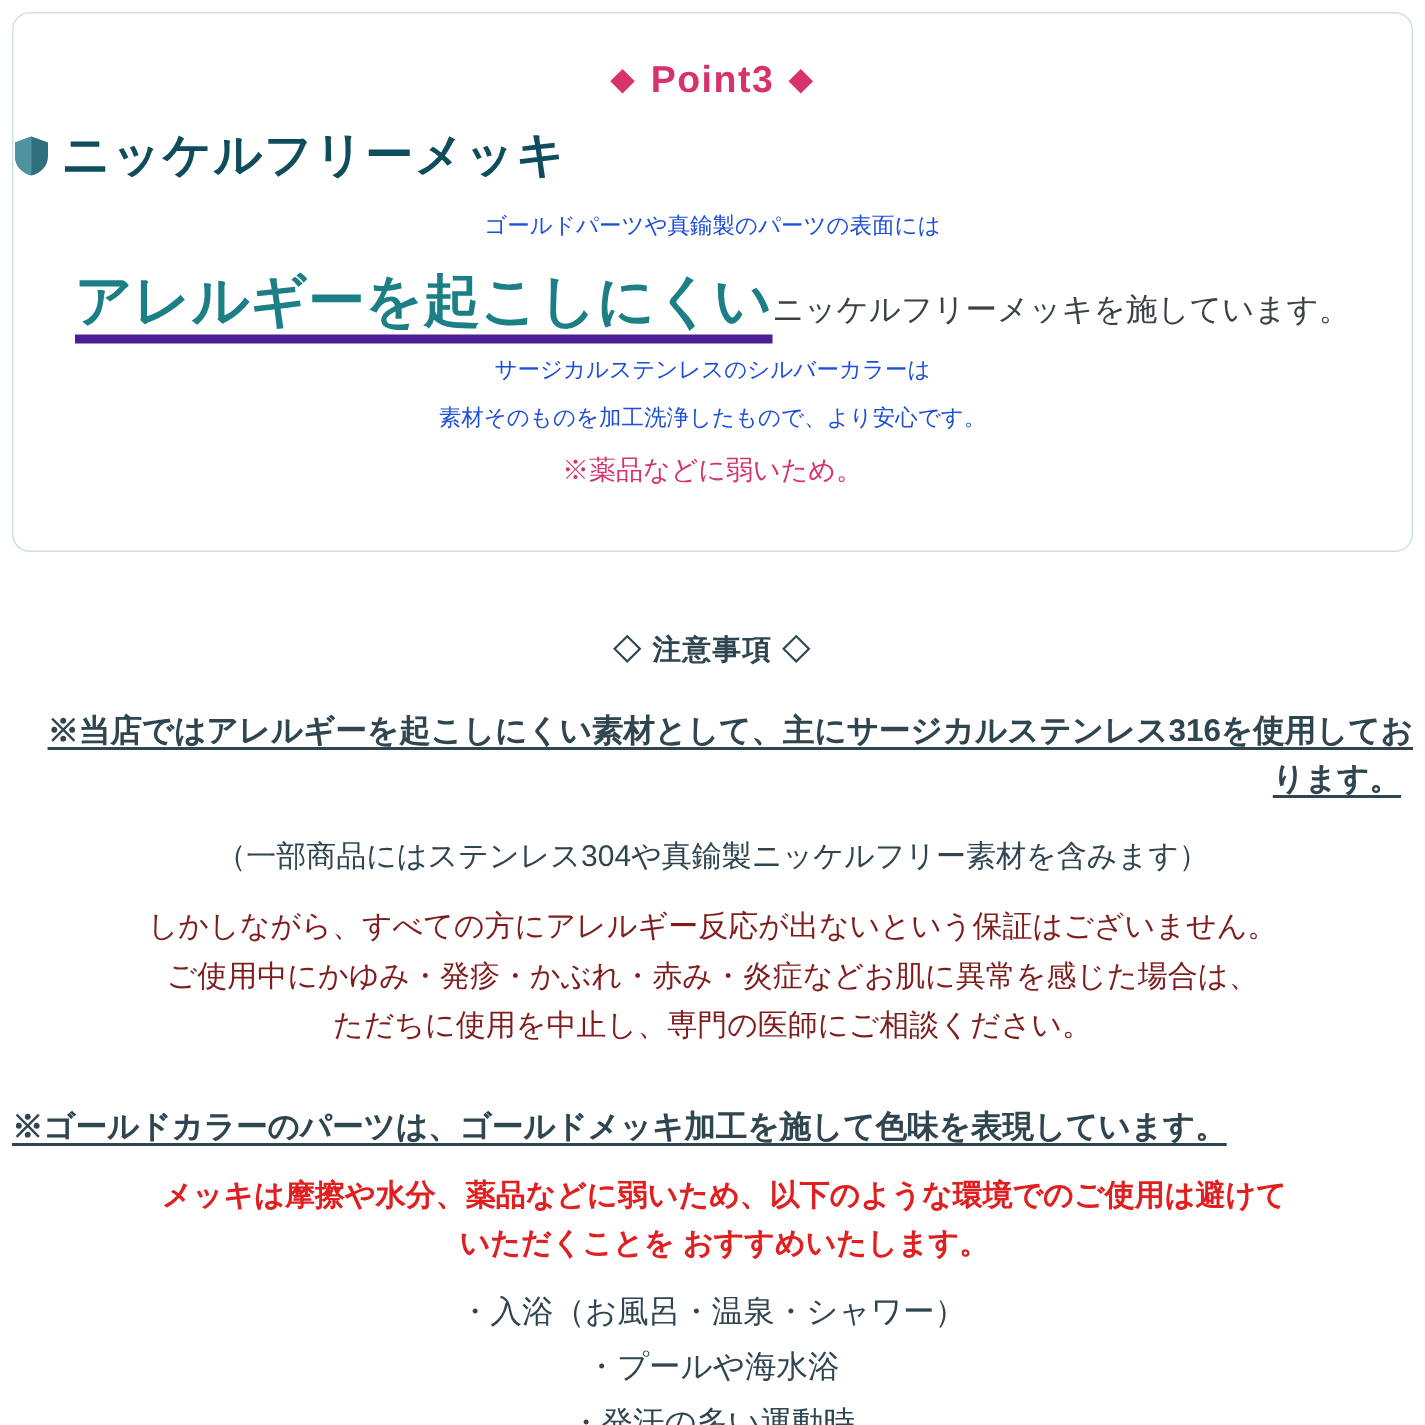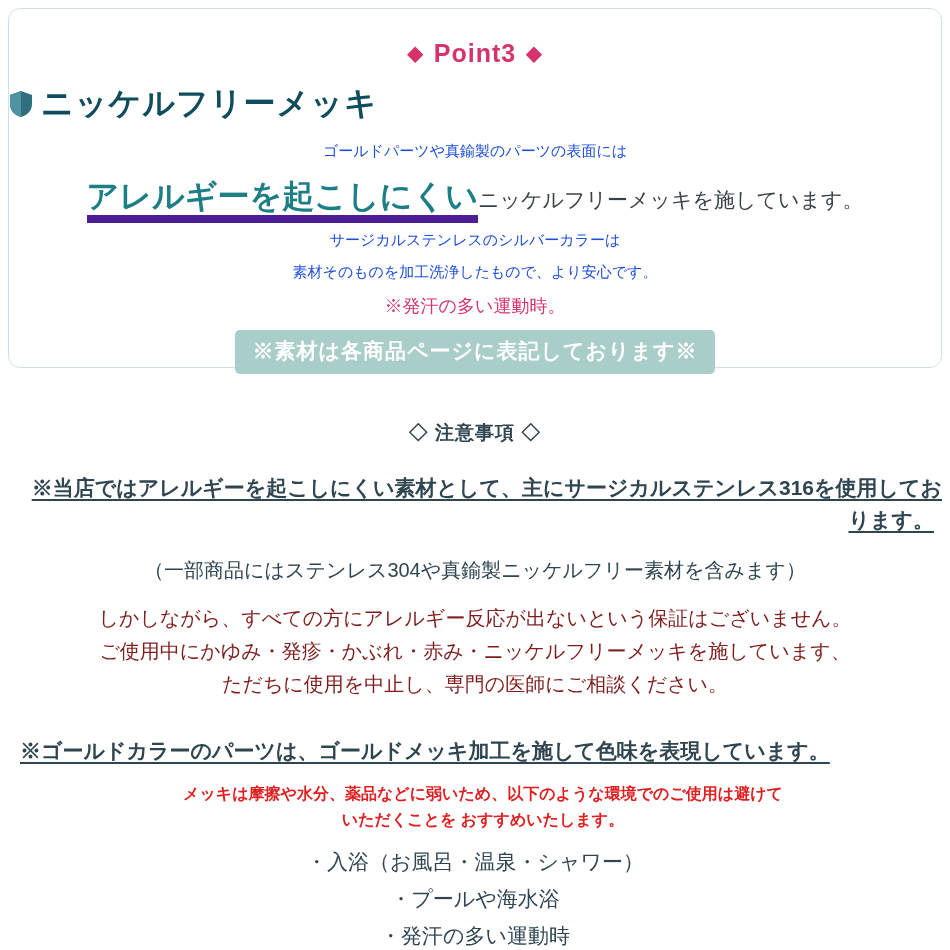--- a/index.html
+++ b/index.html
@@ -75,24 +75,24 @@
     line-height: 1.5;
   }
   .line.tight { margin-top: 10px; }
 
   .highlight-line {
     margin-top: 12px;
     font-size: 21px;
     color: #3b4246;
   }
   .highlight {
-    font-size: 32px;
+    font-size: 38px;
     font-weight: bold;
     color: #1d7f86;
-    border-bottom: 8px solid #4c1d95;
+    border-bottom: 6px solid #4c1d95;
     padding-bottom: 1px;
   }
 
   .note-red {
     margin-top: 10px;
     font-size: 18px;
     color: #d6336c;
   }
 
   .material-badge {
@@ -152,33 +152,33 @@
   .notice-red {
     margin-top: 18px;
     font-size: 20px;
     color: #7f1d1d;
     line-height: 1.65;
   }
 
   .notice-lead2-wrap {
     margin-top: 36px;
     text-align: left;
-    padding-left: 20px;
+    padding-left: 8px;
   }
   .notice-lead2 {
     font-size: 21px;
     font-weight: bold;
     color: #2f4550;
     text-decoration: underline;
     text-underline-offset: 4px;
   }
 
   .notice-red2 {
     margin-top: 16px;
-    font-size: 16px;
+    font-size: 20px;
     color: #e02020;
     font-weight: bold;
     line-height: 1.6;
     padding-left: 16px;
   }
 
   .bullets {
     margin-top: 12px;
     font-size: 21px;
     color: #2f4550;
@@ -209,41 +209,38 @@
 
     <div class="line">ゴールドパーツや真鍮製のパーツの表面には</div>
 
     <div class="highlight-line">
       <span class="highlight">アレルギーを起こしにくい</span><span>ニッケルフリーメッキを施しています。</span>
     </div>
 
     <div class="line tight">サージカルステンレスのシルバーカラーは</div>
     <div class="line tight">素材そのものを加工洗浄したもので、より安心です。</div>
 
-    <div class="note-red">※発汗の多い運動時。</div>
-
-    <div>
-      <span class="material-badge">※素材は各商品ページに表記しております※</span>
-    </div>
+    <div class="note-red">※薬品などに弱いため。</div>
+
   </div>
 
   <div class="notice">
 
     <div class="notice-title">◇ 注意事項 ◇</div>
 
     <div class="notice-block">
       <div class="notice-lead-wrap">
         <span class="notice-lead">※当店ではアレルギーを起こしにくい素材として、主にサージカルステンレス316を使用しております。</span>
       </div>
 
       <div class="notice-sub">（一部商品にはステンレス304や真鍮製ニッケルフリー素材を含みます）</div>
 
       <div class="notice-red">
         <div>しかしながら、すべての方にアレルギー反応が出ないという保証はございません。</div>
-        <div>ご使用中にかゆみ・発疹・かぶれ・赤み・ニッケルフリーメッキを施しています、</div>
+        <div>ご使用中にかゆみ・発疹・かぶれ・赤み・炎症などお肌に異常を感じた場合は、</div>
         <div>ただちに使用を中止し、専門の医師にご相談ください。</div>
       </div>
     </div>
 
     <div class="notice-block">
       <div class="notice-lead2-wrap">
         <span class="notice-lead2">※ゴールドカラーのパーツは、ゴールドメッキ加工を施して色味を表現しています。</span>
       </div>
 
       <div class="notice-red2">

